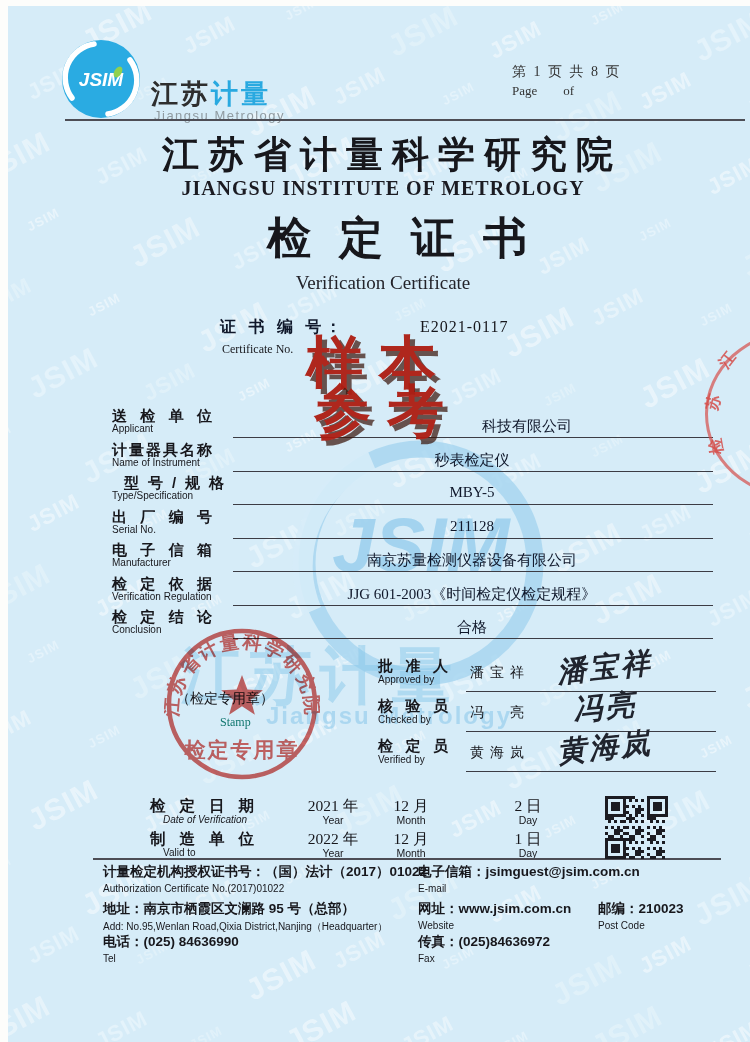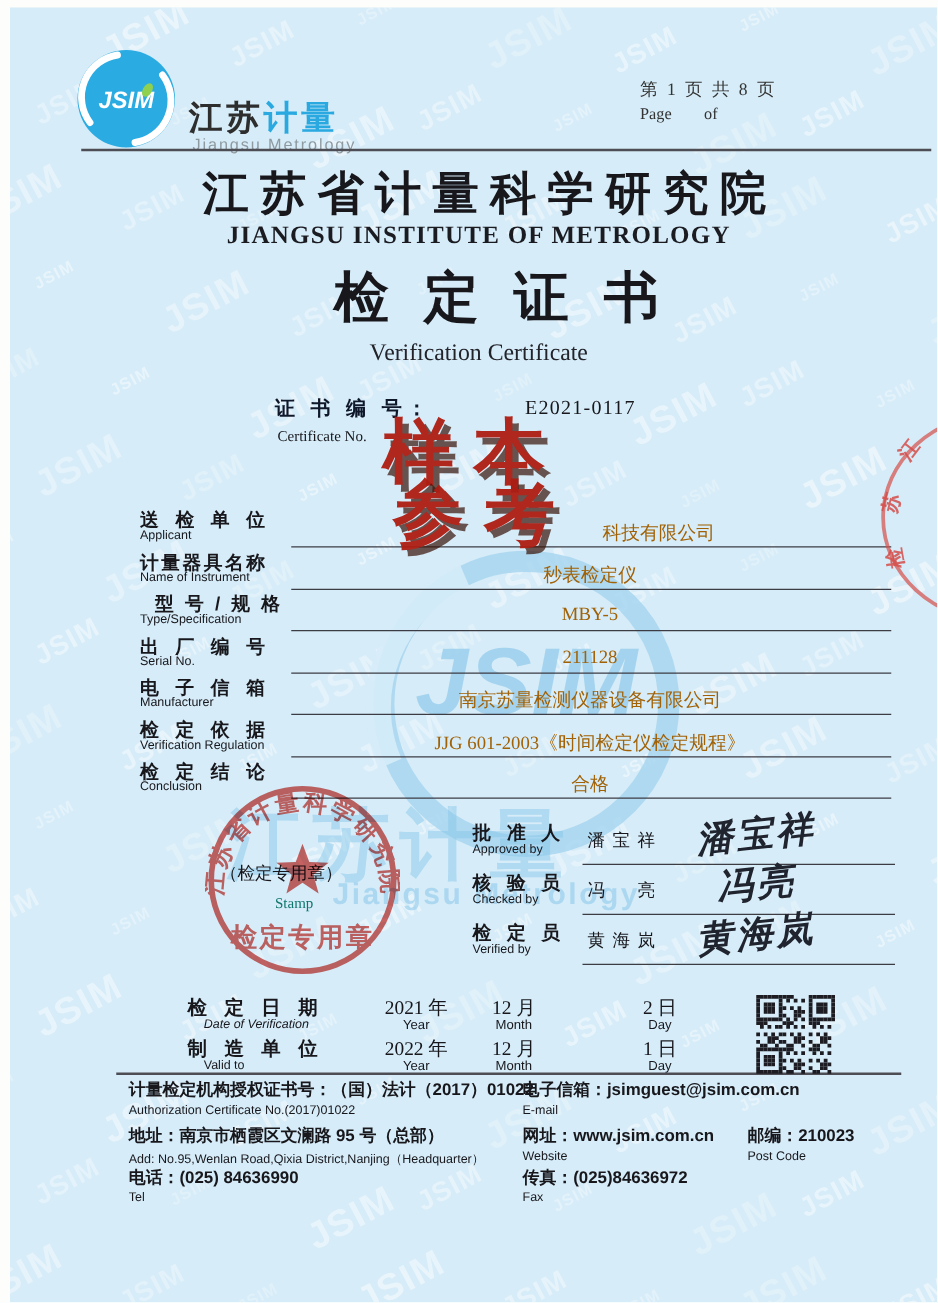--- a/index.html
+++ b/index.html
@@ -27,21 +27,21 @@
   .doc-en{width:750px;text-align:center;font-size:19px;color:#23232a;font-family:"Liberation Serif",serif;}
   .certno-label{font-size:16px;font-weight:bold;color:#0f172a;letter-spacing:4px;}
   .certno-value{font-size:16px;color:#17171c;letter-spacing:1px;font-family:"Liberation Serif",serif;}
   .certno-en{font-size:12px;color:#17171c;font-family:"Liberation Serif",serif;}
   
   .sample{color:#ad1d12;font-weight:bold;font-size:57px;line-height:.86;letter-spacing:16px;
           text-shadow:5px 5px 0 rgba(58,20,10,.75);opacity:.95;font-family:"Liberation Serif",serif;}
   
   .cn-label{font-size:15px;font-weight:bold;color:#17171c;text-align:justify;text-align-last:justify;}
   .en-label{font-size:10px;color:#17171c;}
-  .fval{font-size:15px;color:#a16207;text-align:center;font-family:"Liberation Serif",serif;}
+  .fval{font-size:15px;color:#0f172a;text-align:center;font-family:"Liberation Serif",serif;}
   .uline{height:1px;background:#3c3c44;}
   
   .sig{font-family:"Liberation Serif",serif;font-style:italic;font-weight:bold;font-size:29px;
        color:#20242e;transform:rotate(-6deg);text-align:center;letter-spacing:3px;}
   .printed-name{font-size:14px;color:#17171c;text-align:justify;text-align-last:justify;
                 font-family:"Liberation Serif",serif;}
   
   .dval{font-size:15.5px;color:#17171c;text-align:center;font-family:"Liberation Serif",serif;}
   .dunit{font-size:10.5px;color:#17171c;text-align:center;}
   

